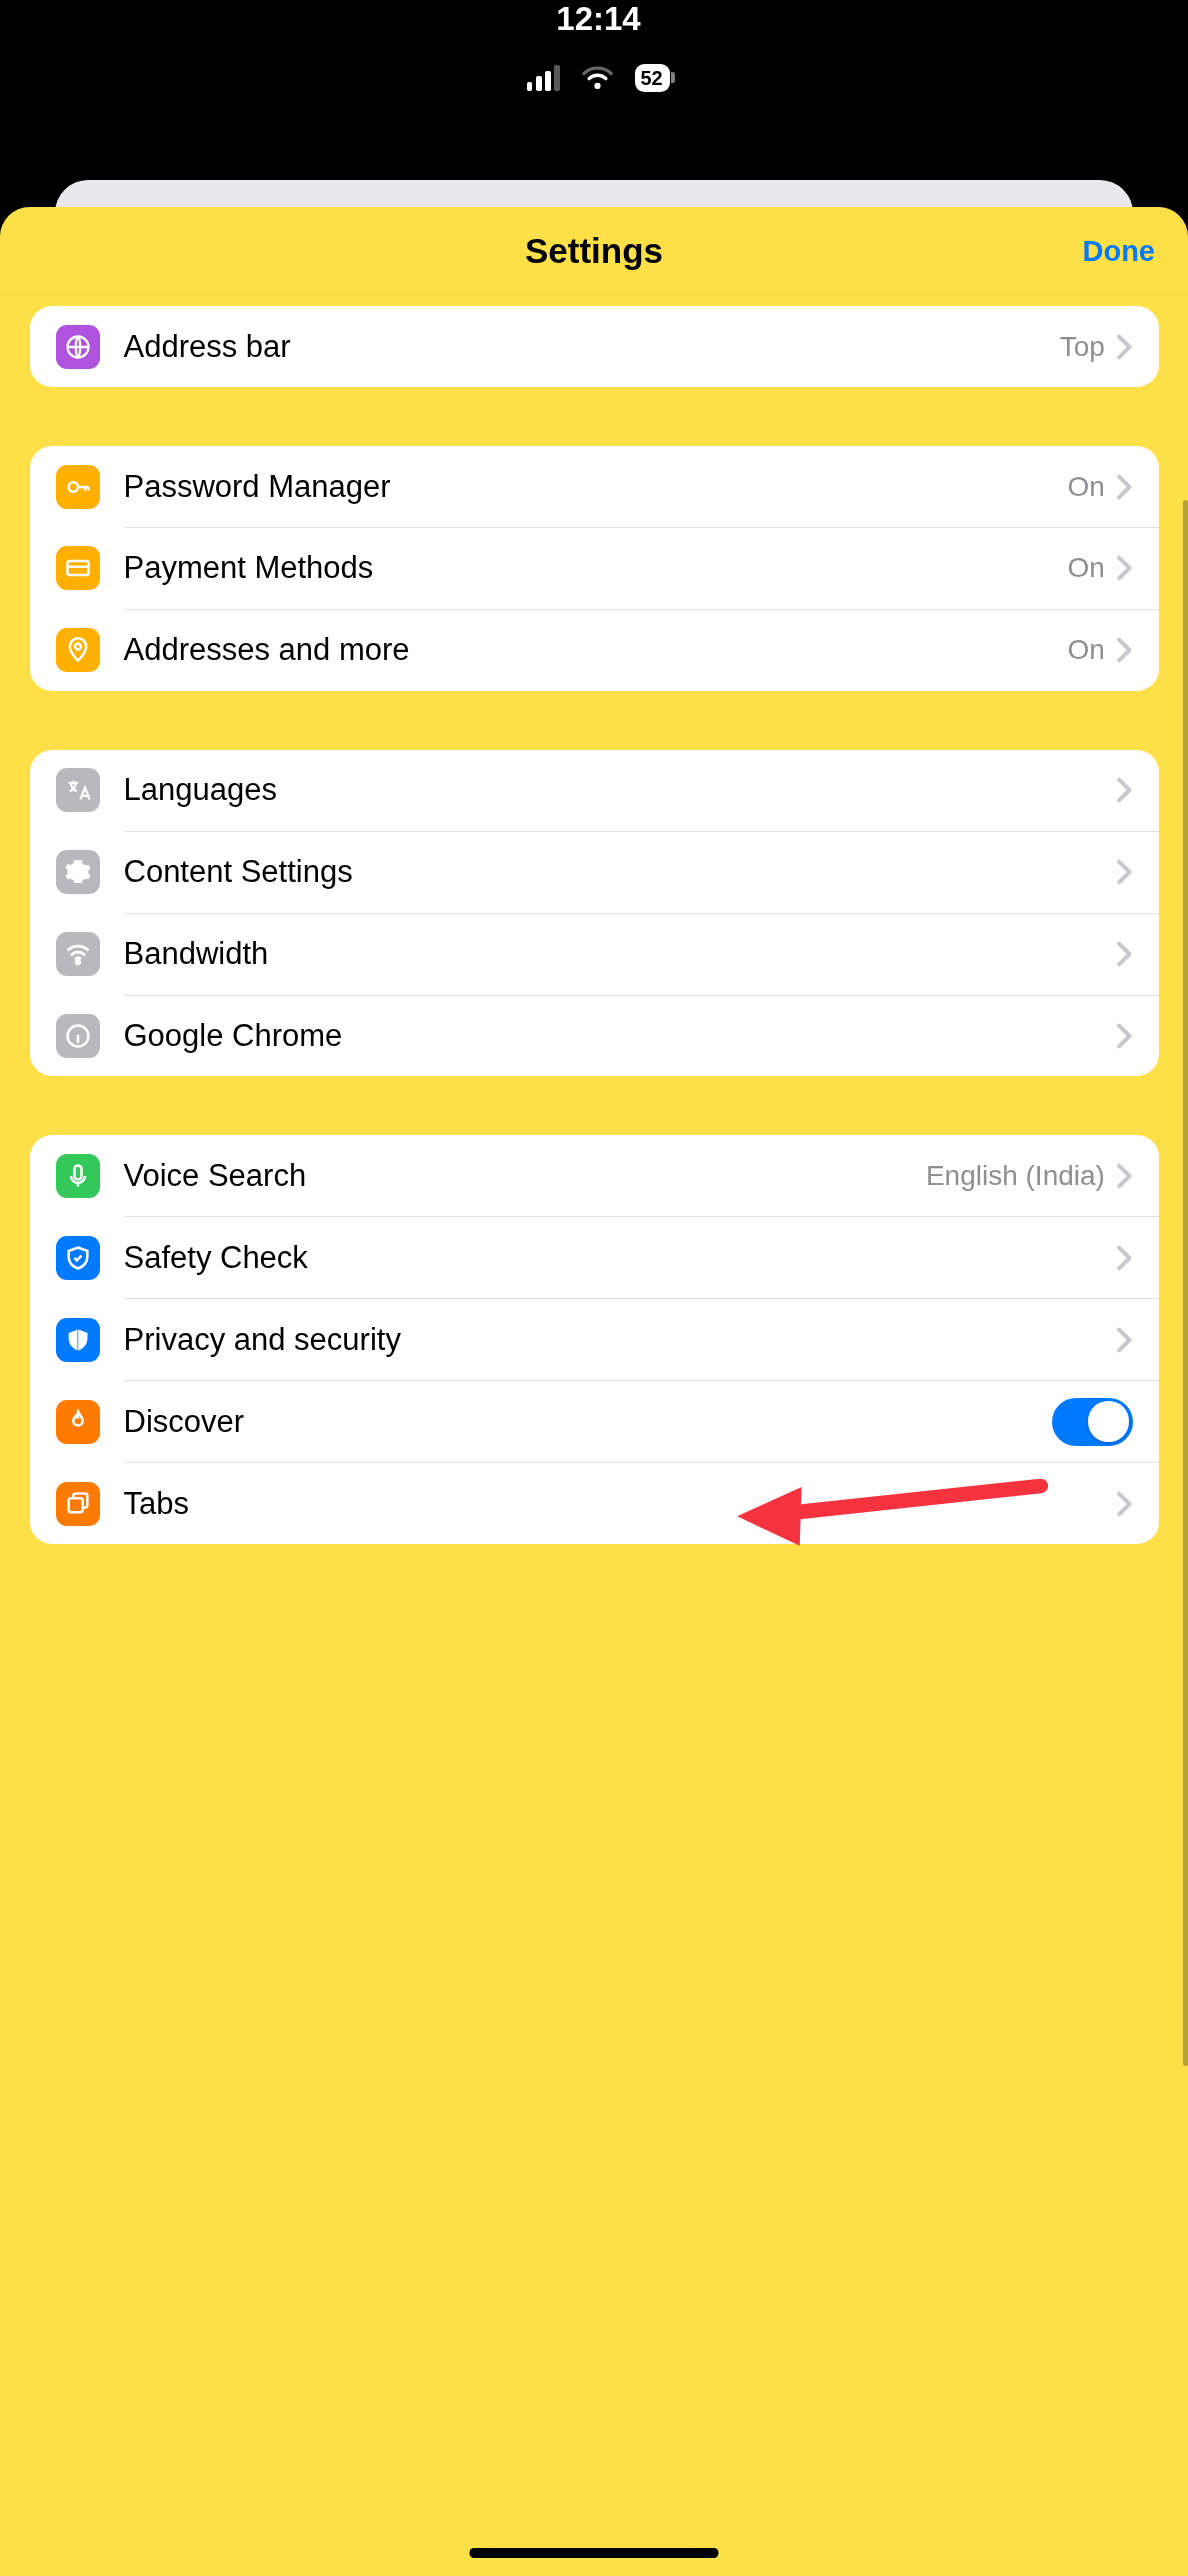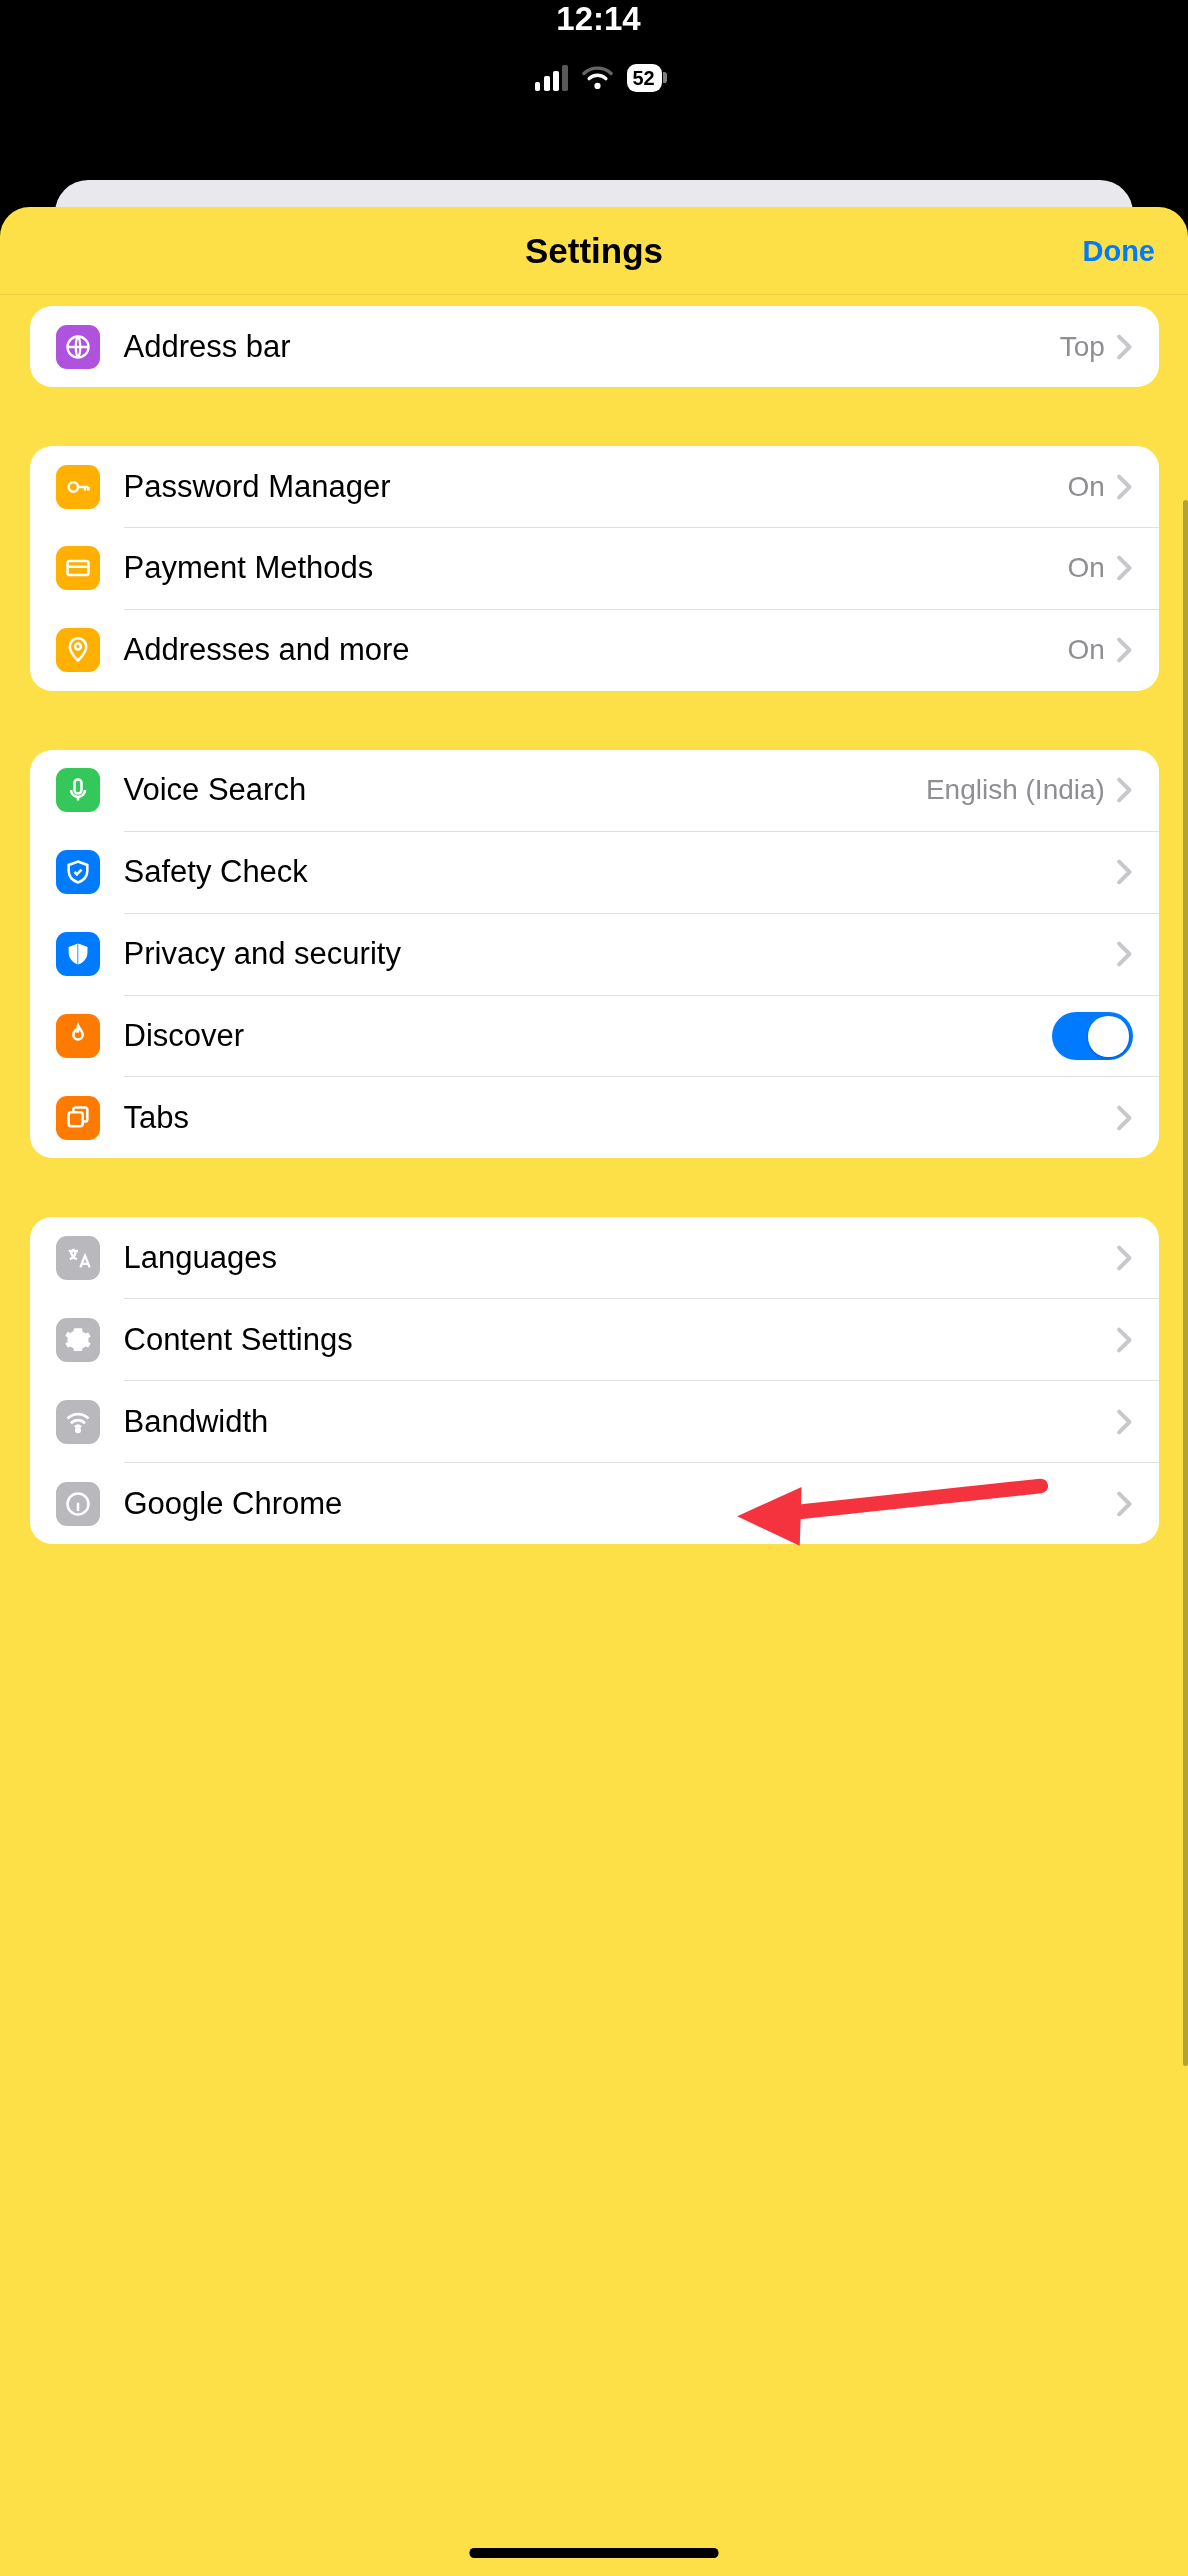--- a/index.html
+++ b/index.html
@@ -14,21 +14,21 @@
     .status-bar {
       height: 92px;
       display: flex;
       justify-content: space-between;
       align-items: center;
       padding: 0 83px 0 92px;
       color: #fff;
       flex-direction: column;
     }
     .status-time { font-size: 33px; font-weight: 700; }
-    .status-right { display: flex; align-items: center; gap: 14px; }
+    .status-right { display: flex; align-items: center; gap: 22px; }
     .signal-bars { display: flex; align-items: flex-end; gap: 3.7px; height: 26px; }
     .bar { width: 5.5px; background: #fff; border-radius: 1.8px; }
     .bar.b1 { height: 9.2px; }
     .bar.b2 { height: 14.7px; }
     .bar.b3 { height: 20px; }
     .bar.b4 { height: 26px; background: rgba(255,255,255,0.35); }
     .wifi-icon { width: 31px; height: 24px; }
     .battery {
       display: flex; align-items: center;
       background: #fff; border-radius: 9.2px;
@@ -219,20 +219,72 @@
         <div class="label">Addresses and more</div>
         <div class="value">On</div>
         <svg class="chevron" viewBox="0 0 12 20">
             <path d="M2 2l8 8-8 8" stroke="currentColor" stroke-width="3" fill="none" stroke-linecap="round" stroke-linejoin="round"></path>
           </svg>
       </div>
     </div>
 
     <div class="group">
       <div class="row">
+        <div class="icon ic-bg-gray">
+          <svg viewBox="0 0 24 24" fill="none" stroke="#fff" stroke-width="2">
+              <path d="M4 6h8M8 4v2M6 6c0 3 2 6 5 7M10 6c0 3-2 6-5 7M14 20l4-10 4 10M15.5 17h5"></path>
+            </svg>
+        </div>
+        <div class="label">Languages</div>
+        <svg class="chevron" viewBox="0 0 12 20">
+            <path d="M2 2l8 8-8 8" stroke="currentColor" stroke-width="3" fill="none" stroke-linecap="round" stroke-linejoin="round"></path>
+          </svg>
+      </div>
+      <div class="row-sep"></div>
+      <div class="row">
+        <div class="icon ic-bg-gray">
+          <svg viewBox="0 0 24 24" fill="#fff">
+              <path d="M12 8a4 4 0 100 8 4 4 0 000-8zm9 4a7.5 7.5 0 00-.15-1.5l2-1.6-2-3.4-2.4 1a7.5 7.5 0 00-2.6-1.5L15.5 2h-7l-.35 2.5a7.5 7.5 0 00-2.6 1.5l-2.4-1-2 3.4 2 1.6A7.5 7.5 0 003 12c0 .5.05 1 .15 1.5l-2 1.6 2 3.4 2.4-1a7.5 7.5 0 002.6 1.5l.35 2.5h7l.35-2.5a7.5 7.5 0 002.6-1.5l2.4 1 2-3.4-2-1.6c.1-.5.15-1 .15-1.5z"></path>
+            </svg>
+        </div>
+        <div class="label">Content Settings</div>
+        <svg class="chevron" viewBox="0 0 12 20">
+            <path d="M2 2l8 8-8 8" stroke="currentColor" stroke-width="3" fill="none" stroke-linecap="round" stroke-linejoin="round"></path>
+          </svg>
+      </div>
+      <div class="row-sep"></div>
+      <div class="row">
+        <div class="icon ic-bg-gray">
+          <svg viewBox="0 0 24 24" fill="none" stroke="#fff" stroke-width="2.4">
+              <path d="M3 9c5-5 13-5 18 0M6 13c3.5-3.5 8.5-3.5 12 0M9.5 16.5c1.5-1.5 3.5-1.5 5 0"></path>
+              <circle cx="12" cy="19" r="1.4" fill="#fff"></circle>
+            </svg>
+        </div>
+        <div class="label">Bandwidth</div>
+        <svg class="chevron" viewBox="0 0 12 20">
+            <path d="M2 2l8 8-8 8" stroke="currentColor" stroke-width="3" fill="none" stroke-linecap="round" stroke-linejoin="round"></path>
+          </svg>
+      </div>
+      <div class="row-sep"></div>
+      <div class="row">
+        <div class="icon ic-bg-gray">
+          <svg viewBox="0 0 24 24" fill="none" stroke="#fff" stroke-width="2.2">
+              <circle cx="12" cy="12" r="9"></circle>
+              <path d="M12 8h.01M11 12h1v5h1"></path>
+            </svg>
+        </div>
+        <div class="label">Google Chrome</div>
+        <svg class="chevron" viewBox="0 0 12 20">
+            <path d="M2 2l8 8-8 8" stroke="currentColor" stroke-width="3" fill="none" stroke-linecap="round" stroke-linejoin="round"></path>
+          </svg>
+      </div>
+    </div>
+
+    <div class="group">
+      <div class="row">
         <div class="icon ic-bg-green">
           <svg viewBox="0 0 24 24" fill="none" stroke="#fff" stroke-width="2.2">
               <rect x="9" y="3" width="6" height="12" rx="3"></rect>
               <path d="M6 12a6 6 0 0012 0M12 18v3"></path>
             </svg>
         </div>
         <div class="label">Voice Search</div>
         <div class="value">English (India)</div>
         <svg class="chevron" viewBox="0 0 12 20">
             <path d="M2 2l8 8-8 8" stroke="currentColor" stroke-width="3" fill="none" stroke-linecap="round" stroke-linejoin="round"></path>
@@ -279,72 +331,20 @@
       </div>
       <div class="row-sep"></div>
       <div class="row">
         <div class="icon ic-bg-orange">
           <svg viewBox="0 0 24 24" fill="none" stroke="#fff" stroke-width="2.2">
               <rect x="4" y="7" width="12" height="12" rx="2"></rect>
               <path d="M8 7V5a2 2 0 012-2h8a2 2 0 012 2v8a2 2 0 01-2 2h-2"></path>
             </svg>
         </div>
         <div class="label">Tabs</div>
-        <svg class="chevron" viewBox="0 0 12 20">
-            <path d="M2 2l8 8-8 8" stroke="currentColor" stroke-width="3" fill="none" stroke-linecap="round" stroke-linejoin="round"></path>
-          </svg>
-      </div>
-    </div>
-
-    <div class="group">
-      <div class="row">
-        <div class="icon ic-bg-gray">
-          <svg viewBox="0 0 24 24" fill="none" stroke="#fff" stroke-width="2">
-              <path d="M4 6h8M8 4v2M6 6c0 3 2 6 5 7M10 6c0 3-2 6-5 7M14 20l4-10 4 10M15.5 17h5"></path>
-            </svg>
-        </div>
-        <div class="label">Languages</div>
-        <svg class="chevron" viewBox="0 0 12 20">
-            <path d="M2 2l8 8-8 8" stroke="currentColor" stroke-width="3" fill="none" stroke-linecap="round" stroke-linejoin="round"></path>
-          </svg>
-      </div>
-      <div class="row-sep"></div>
-      <div class="row">
-        <div class="icon ic-bg-gray">
-          <svg viewBox="0 0 24 24" fill="#fff">
-              <path d="M12 8a4 4 0 100 8 4 4 0 000-8zm9 4a7.5 7.5 0 00-.15-1.5l2-1.6-2-3.4-2.4 1a7.5 7.5 0 00-2.6-1.5L15.5 2h-7l-.35 2.5a7.5 7.5 0 00-2.6 1.5l-2.4-1-2 3.4 2 1.6A7.5 7.5 0 003 12c0 .5.05 1 .15 1.5l-2 1.6 2 3.4 2.4-1a7.5 7.5 0 002.6 1.5l.35 2.5h7l.35-2.5a7.5 7.5 0 002.6-1.5l2.4 1 2-3.4-2-1.6c.1-.5.15-1 .15-1.5z"></path>
-            </svg>
-        </div>
-        <div class="label">Content Settings</div>
-        <svg class="chevron" viewBox="0 0 12 20">
-            <path d="M2 2l8 8-8 8" stroke="currentColor" stroke-width="3" fill="none" stroke-linecap="round" stroke-linejoin="round"></path>
-          </svg>
-      </div>
-      <div class="row-sep"></div>
-      <div class="row">
-        <div class="icon ic-bg-gray">
-          <svg viewBox="0 0 24 24" fill="none" stroke="#fff" stroke-width="2.4">
-              <path d="M3 9c5-5 13-5 18 0M6 13c3.5-3.5 8.5-3.5 12 0M9.5 16.5c1.5-1.5 3.5-1.5 5 0"></path>
-              <circle cx="12" cy="19" r="1.4" fill="#fff"></circle>
-            </svg>
-        </div>
-        <div class="label">Bandwidth</div>
-        <svg class="chevron" viewBox="0 0 12 20">
-            <path d="M2 2l8 8-8 8" stroke="currentColor" stroke-width="3" fill="none" stroke-linecap="round" stroke-linejoin="round"></path>
-          </svg>
-      </div>
-      <div class="row-sep"></div>
-      <div class="row">
-        <div class="icon ic-bg-gray">
-          <svg viewBox="0 0 24 24" fill="none" stroke="#fff" stroke-width="2.2">
-              <circle cx="12" cy="12" r="9"></circle>
-              <path d="M12 8h.01M11 12h1v5h1"></path>
-            </svg>
-        </div>
-        <div class="label">Google Chrome</div>
         <svg class="chevron" viewBox="0 0 12 20">
             <path d="M2 2l8 8-8 8" stroke="currentColor" stroke-width="3" fill="none" stroke-linecap="round" stroke-linejoin="round"></path>
           </svg>
       </div>
     </div>
 
   </div>
 
   <div class="scroll-indicator"></div>
   <div class="home-indicator"></div>

